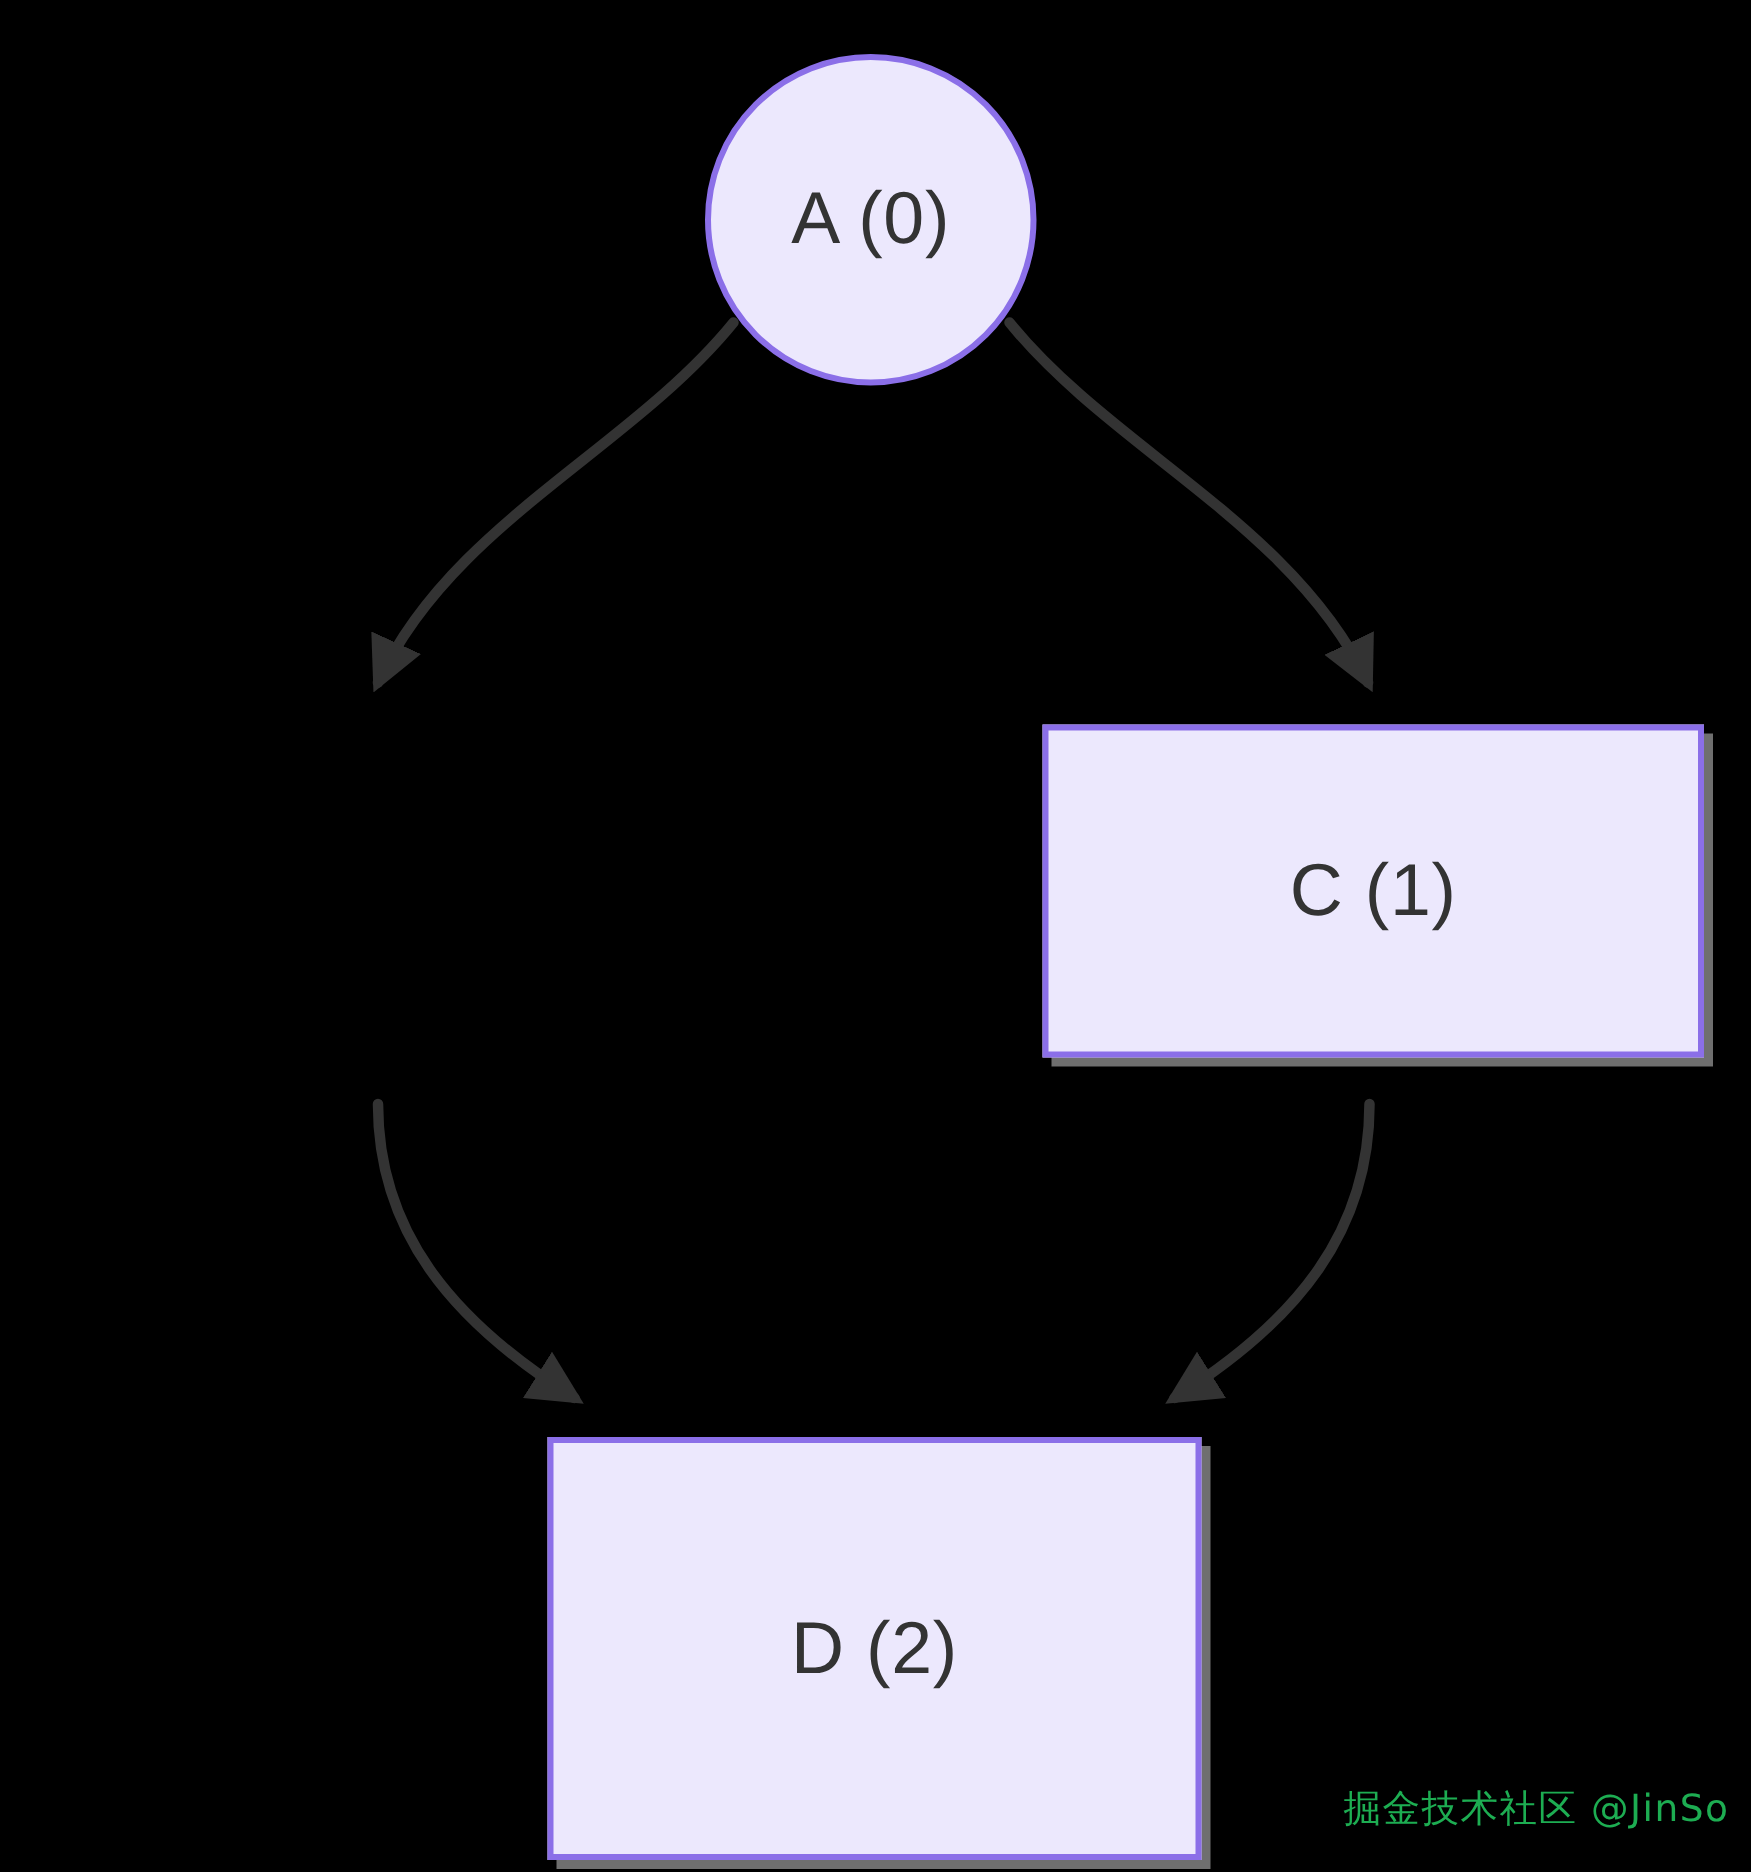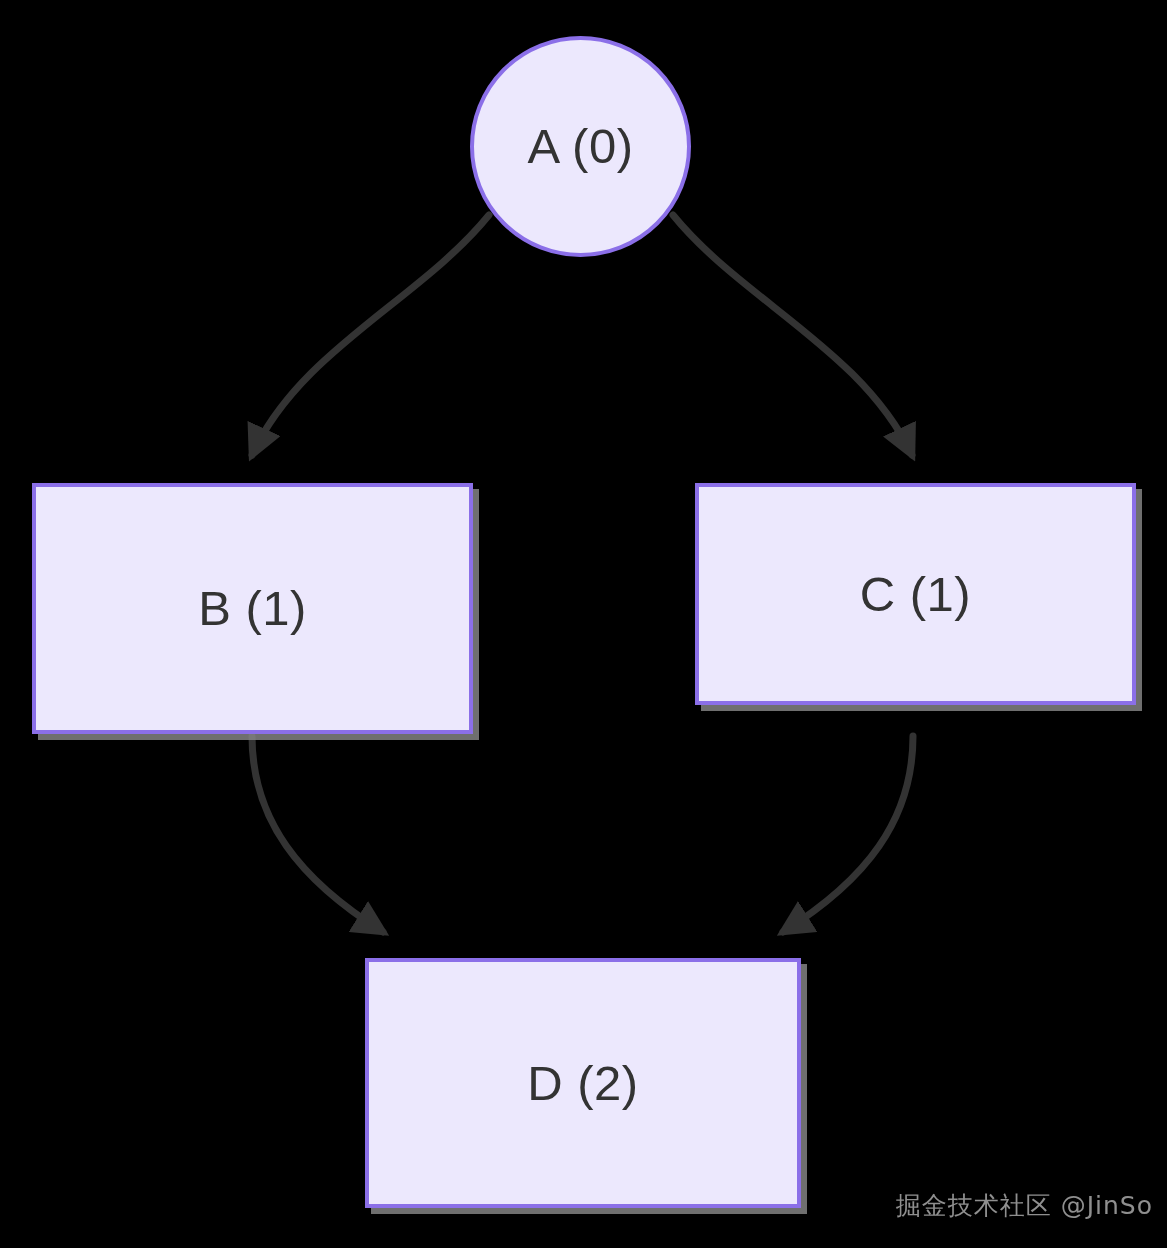--- a/index.html
+++ b/index.html
@@ -67,29 +67,29 @@
   #node-c {
     left: 695px;
     top: 483px;
     width: 441px;
     height: 222px;
   }
   #node-d {
     left: 365px;
     top: 958px;
     width: 436px;
-    height: 250px;
+    height: 282px;
   }
   #watermark {
     position: absolute;
     right: 14px;
     bottom: 26px;
     font-size: 25px;
     font-family: "DejaVu Sans", sans-serif;
-    color: #a3a3a3;
+    color: #22c55e;
     opacity: 0.88;
     letter-spacing: 1px;
     white-space: nowrap;
   }
 </style>
 </head>
 <body>
 
 <div id="diagram-canvas">
 
@@ -106,23 +106,20 @@
 
     <path d="M 252,736 C 252,820 300,880 383,932" fill="none" stroke="#333333" stroke-width="7" stroke-linecap="round" marker-end="url(#arrow-head)"></path>
 
     <path d="M 913,736 C 913,820 866,880 783,932" fill="none" stroke="#333333" stroke-width="7" stroke-linecap="round" marker-end="url(#arrow-head)"></path>
   </svg>
 
   <div class="node node-circle" id="node-a">
     <span class="node-label">A (0)</span>
   </div>
 
-  <div class="node" id="node-b">
-    <span class="node-label">B (1)</span>
-  </div>
 
   <div class="node" id="node-c">
     <span class="node-label">C (1)</span>
   </div>
 
   <div class="node" id="node-d">
     <span class="node-label">D (2)</span>
   </div>
 
   <div id="watermark">掘金技术社区 @JinSo</div>

